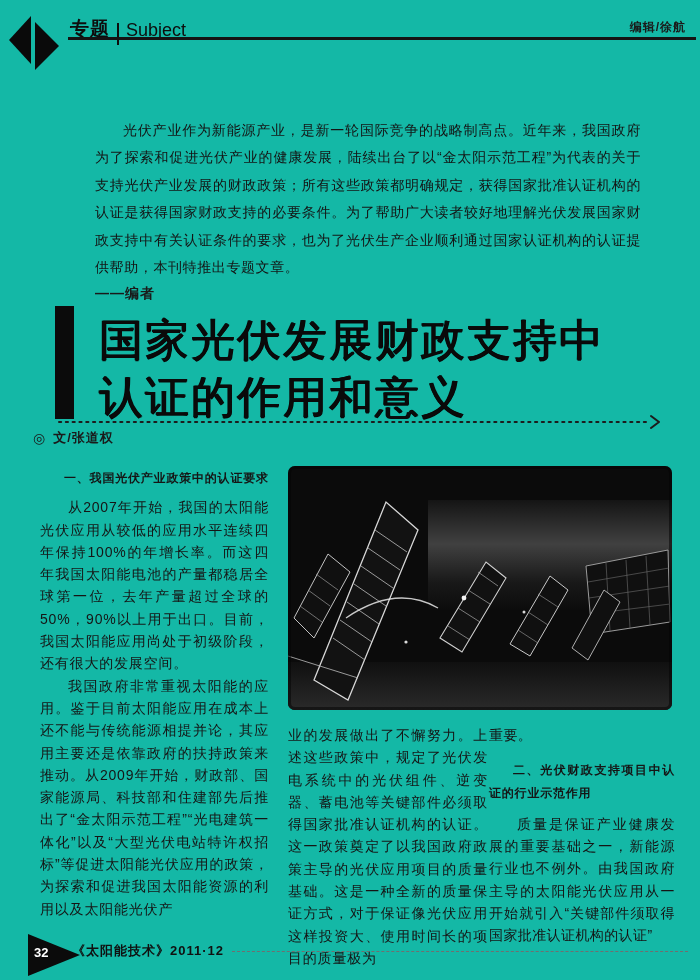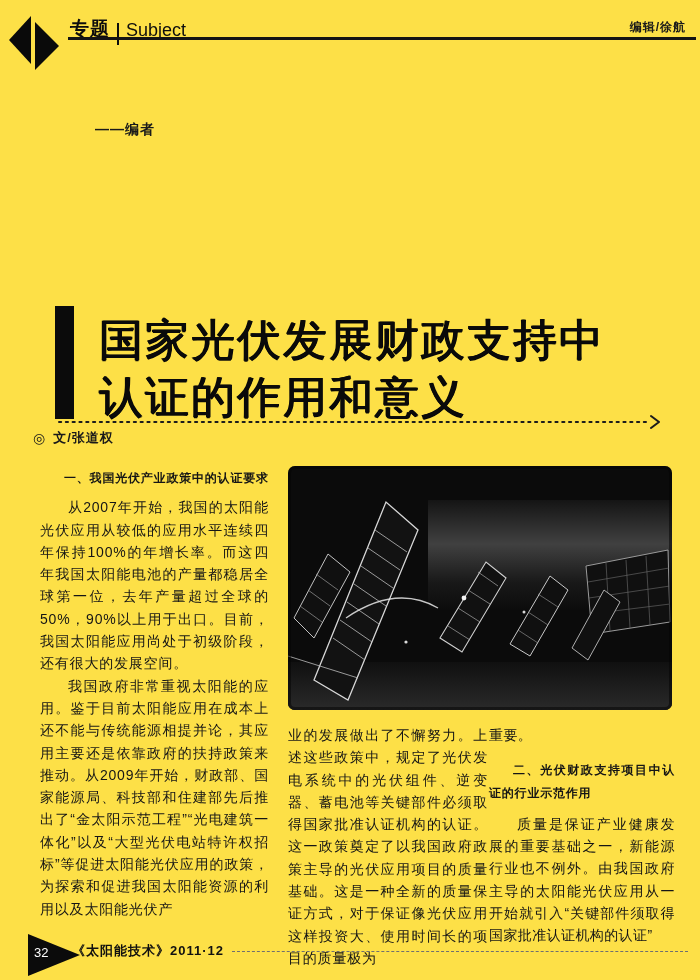--- a/index.html
+++ b/index.html
@@ -1,18 +1,18 @@
 <!DOCTYPE html>
 <html><head>
 <meta charset="utf-8">
 <style>
   html,body{margin:0;padding:0;background:#d9d9d9;}
   .page{
     position:relative;width:700px;height:980px;margin:0 auto;
-    background:#fde047;overflow:hidden;
+    background:#14b8a6;overflow:hidden;
     font-family:"Liberation Sans","DejaVu Sans",sans-serif;
     color:#1a1a1a;
   }
   
   .logo{position:absolute;left:8px;top:14px;width:52px;height:56px;}
   .section-label{position:absolute;left:70px;top:16px;display:flex;align-items:flex-end;gap:7px;}
   .section-cn{font-size:19px;font-weight:bold;letter-spacing:1px;color:#0d0d0d;}
   .section-divider{width:2px;height:22px;background:#0d0d0d;margin-bottom:-3px;}
   .section-en{font-size:18px;font-weight:normal;color:#0d0d0d;padding-bottom:1px;}
   .editor-credit{position:absolute;right:14px;top:19px;font-size:12px;font-weight:bold;letter-spacing:1px;padding-left:28px;}
@@ -44,21 +44,21 @@
   .col-left{left:40px;top:467px;width:229px;height:468px;}
   .col-left h3{margin-bottom:7px;}
   .col-mid{left:288px;top:724px;width:200px;height:212px;}
   .col-right{left:489px;top:724px;width:186px;height:225px;letter-spacing:0.4px;}
   .col-right h3{margin:13px 0 9px 0;}
   
   .photo{position:absolute;left:288px;top:466px;width:384px;height:244px;border-radius:7px;overflow:hidden;}
   
   .footer-arrow{position:absolute;left:28px;top:934px;width:52px;height:42px;
     background:#0b0b0b;clip-path:polygon(0 0,100% 50%,0 100%);}
-  .footer-pagenum{position:absolute;left:6px;top:11px;color:#ffffff;font-size:13px;font-weight:normal;}
+  .footer-pagenum{position:absolute;left:6px;top:11px;color:#ffffff;font-size:13px;font-weight:bold;}
   .footer-journal{position:absolute;left:72px;top:942px;font-size:13px;font-weight:bold;letter-spacing:1px;color:#101010;}
   .footer-line{position:absolute;left:232px;right:12px;top:951px;border-top:1.5px dashed #6f6f6f;}
 </style>
 </head>
 <body>
 
 <div class="page">
 
   <div class="logo">
     <svg width="52" height="56" viewBox="0 0 52 56" aria-hidden="true">
@@ -68,20 +68,21 @@
   </div>
   <div class="section-label">
     <span class="section-cn">专题</span>
     <span class="section-divider"></span>
     <span class="section-en">Subject</span>
   </div>
   <div class="editor-credit">编辑/徐航</div>
   <div class="header-rule"></div>
 
   <div class="editor-note">
+    <p>光伏产业作为新能源产业，是新一轮国际竞争的战略制高点。近年来，我国政府为了探索和促进光伏产业的健康发展，陆续出台了以“金太阳示范工程”为代表的关于支持光伏产业发展的财政政策；所有这些政策都明确规定，获得国家批准认证机构的认证是获得国家财政支持的必要条件。为了帮助广大读者较好地理解光伏发展国家财政支持中有关认证条件的要求，也为了光伏生产企业顺利通过国家认证机构的认证提供帮助，本刊特推出专题文章。</p>
     <div class="editor-signoff">——编者</div>
   </div>
 
   <div class="title-bar"></div>
   <h1 class="article-title">
     <span>国家光伏发展财政支持中</span><br>
     <span>认证的作用和意义</span>
   </h1>
   <div class="dotted-arrow">
     <svg width="606" height="16" viewBox="0 0 606 16" aria-hidden="true">

